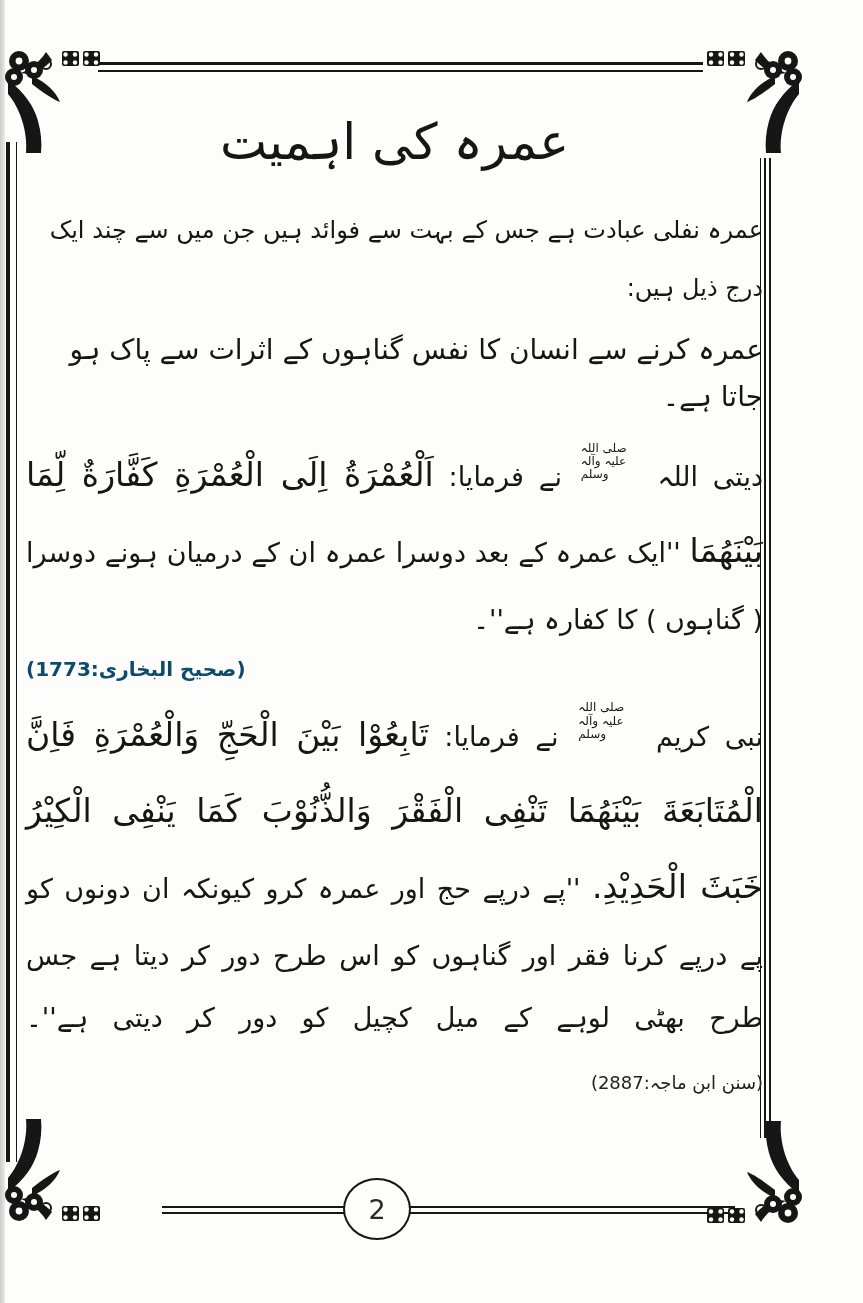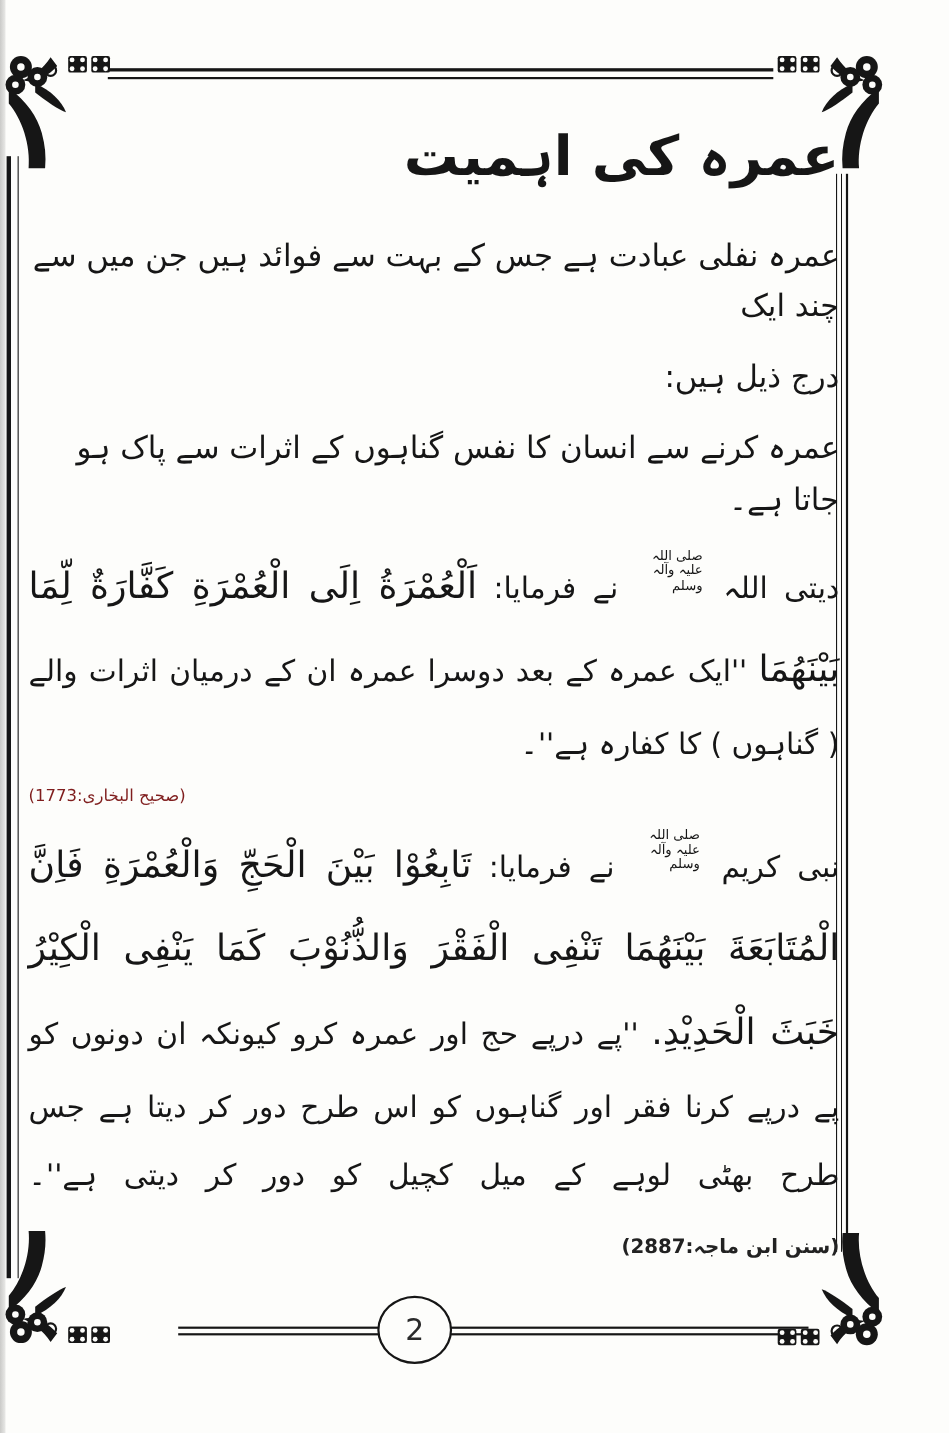--- a/index.html
+++ b/index.html
@@ -51,45 +51,47 @@
     display:flex;align-items:center;justify-content:center;
     font-size:27px;color:#2a2a2a;
   }
   
   .content{
     position:absolute;top:78px;left:26px;right:100px;
     text-align:right;
   }
   .title{
     margin:22px 0 0 0;
-    font-size:50px;font-weight:bold;
+    text-align:center;
+    font-size:50px;font-weight:normal;
     letter-spacing:-1px;
     line-height:1.7;
   }
-  .intro{margin:26px 0 0 0;font-size:28px;line-height:1.6;}
+  .intro{margin:26px 0 0 0;font-size:24px;line-height:1.6;}
   .intro .line2{display:block;margin-top:20px;}
   .sec-heading{
     margin:44px 0 0 0;
     font-size:37px;font-weight:bold;line-height:1.5;
   }
   .body-par{margin:18px 0 0 0;font-size:28px;line-height:1.7;text-align:right;}
   .hadith{
     margin:16px 0 0 0;font-size:27px;line-height:2.3;
     text-align:justify;
   }
   .honorific{
     font-size:12px;display:inline-block;max-width:58px;
-    line-height:1.1;vertical-align:8px;text-align:right;margin:0 4px;
+    line-height:1.1;vertical-align:8px;text-align:left;margin:0 4px;
   }
   .arabic{font-size:33px;}
   .reference{
-    margin:6px 0 0 0;font-size:15px;color:#7f1d1d;
+    margin:6px 0 0 0;font-size:20px;color:#0c4a6e;
     text-align:left;
-  }
-  .ref-inline{font-size:18px;color:#222;white-space:nowrap;font-weight:bold;}
+    font-weight:bold;
+  }
+  .ref-inline{font-size:18px;color:#222;white-space:nowrap;}
 </style>
 </head>
 <body>
 
 <div class="page">
 
   <div class="scan-edge"></div>
 
   <div class="frame-top"></div>
   <div class="frame-bottom"></div>
@@ -223,21 +225,21 @@
     </p>
 
 
     <p class="body-par">عمرہ کرنے سے انسان کا نفس گناہوں کے اثرات سے پاک ہو جاتا ہے۔</p>
 
     <p class="hadith">
       <span>دیتی اللہ</span>
       <span class="honorific">صلی اللہ علیہ وآلہ وسلم</span>
       <span>نے فرمایا:</span>
       <span class="arabic">اَلْعُمْرَةُ اِلَى الْعُمْرَةِ كَفَّارَةٌ لِّمَا بَيْنَهُمَا</span>
-      <span>''ایک عمرہ کے بعد دوسرا عمرہ ان کے درمیان اثرات والے ( گناہوں ) کا کفارہ ہے''۔</span>
+      <span>''ایک عمرہ کے بعد دوسرا عمرہ ان کے درمیان ہونے دوسرا ( گناہوں ) کا کفارہ ہے''۔</span>
     </p>
 
     <div class="reference">(صحیح البخاری:1773)</div>
 
 
     <p class="hadith">
       <span>نبی کریم</span>
       <span class="honorific">صلی اللہ علیہ وآلہ وسلم</span>
       <span>نے فرمایا:</span>
       <span class="arabic">تَابِعُوْا بَيْنَ الْحَجِّ وَالْعُمْرَةِ فَاِنَّ الْمُتَابَعَةَ بَيْنَهُمَا تَنْفِى الْفَقْرَ وَالذُّنُوْبَ كَمَا يَنْفِى الْكِيْرُ خَبَثَ الْحَدِيْدِ.</span>

